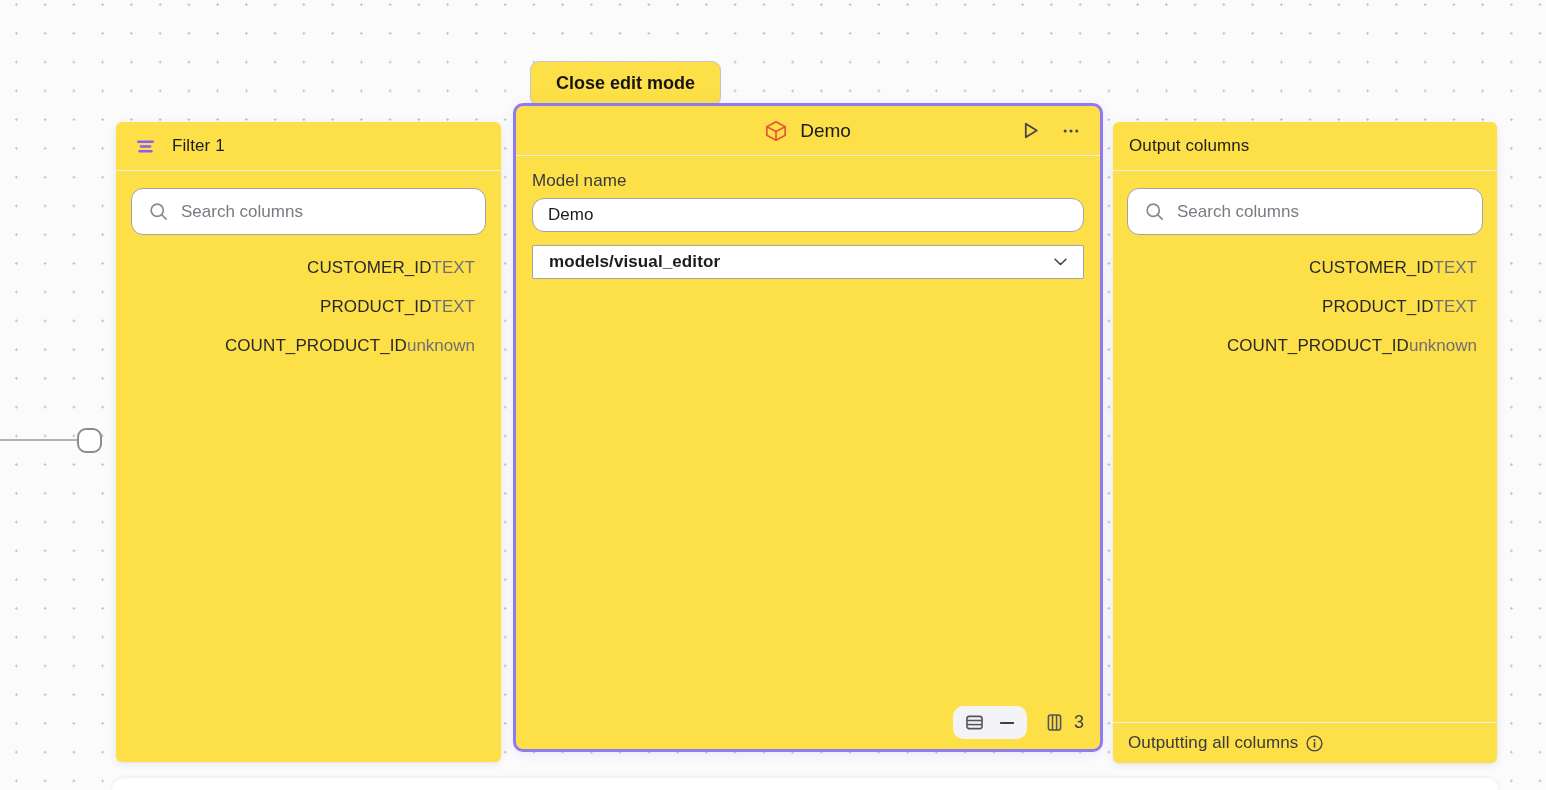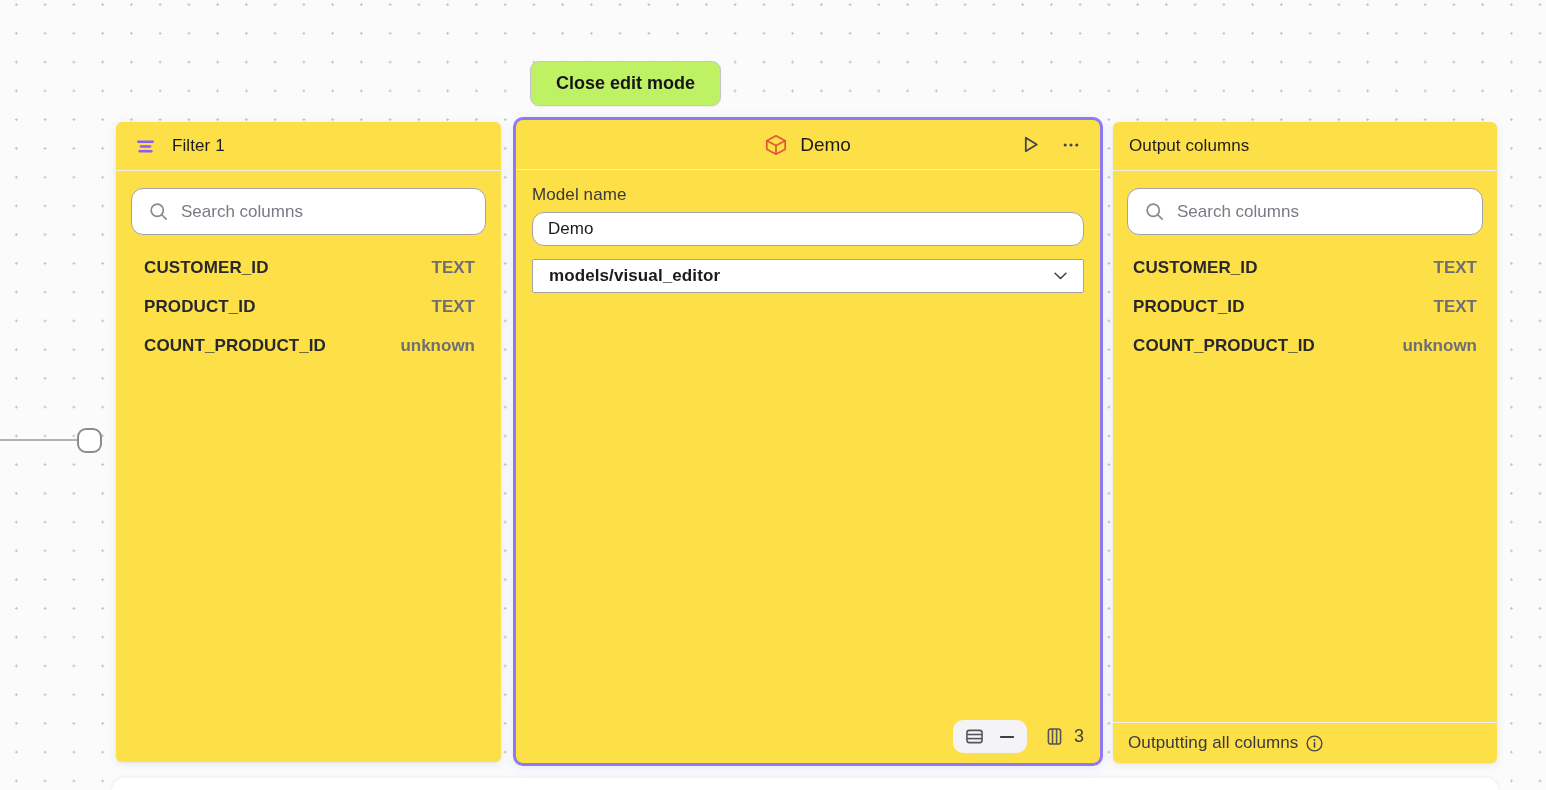--- a/index.html
+++ b/index.html
@@ -58,34 +58,33 @@
     background: transparent;
   }
   .search-box input::placeholder { color: #7b7982; }
 
   
   .columns-list { list-style: none; }
   .column-row {
     height: 39px;
     display: flex;
     align-items: center;
-    justify-content: space-between;
+    justify-content: flex-end;
     padding: 0 26px 0 28px;
-    font-weight: bold;
   }
   .output-panel .column-row { padding: 0 20px; }
   .column-name { font-size: 17px; color: #28282c; letter-spacing: 0.1px; }
   .column-type { font-size: 17px; color: #6f6e75; }
 
   
   .filter-panel { left: 116px; top: 122px; width: 385px; height: 640px; }
   .output-panel { left: 1113px; top: 122px; width: 384px; height: 641px; }
 
   .demo-panel {
-    left: 513px; top: 117px; width: 590px; height: 649px;
+    left: 513px; top: 103px; width: 590px; height: 649px;
     border: 3px solid #8e7bf3;
     border-radius: 10px;
     box-shadow: 0 2px 12px rgba(110,90,220,0.12);
   }
   .demo-panel .panel-header {
     height: 50px;
     position: relative;
     justify-content: center;
     gap: 0;
   }
@@ -161,21 +160,21 @@
     display: flex; align-items: center; gap: 7px;
     padding: 0 15px;
   }
   .output-footer-text { font-size: 17px; color: #3a393f; letter-spacing: 0.1px; }
 
   
   .close-btn {
     position: absolute;
     left: 530px; top: 61px;
     width: 191px; height: 45px;
-    background: #bef264;
+    background: #fde047;
     border: 1px solid #c6c5cb;
     border-radius: 9px;
     font-family: "Liberation Sans", sans-serif;
     font-size: 18px;
     font-weight: 700;
     color: #151518;
     cursor: pointer;
     box-shadow: 0 1px 2px rgba(16,16,20,0.06);
   }
 

